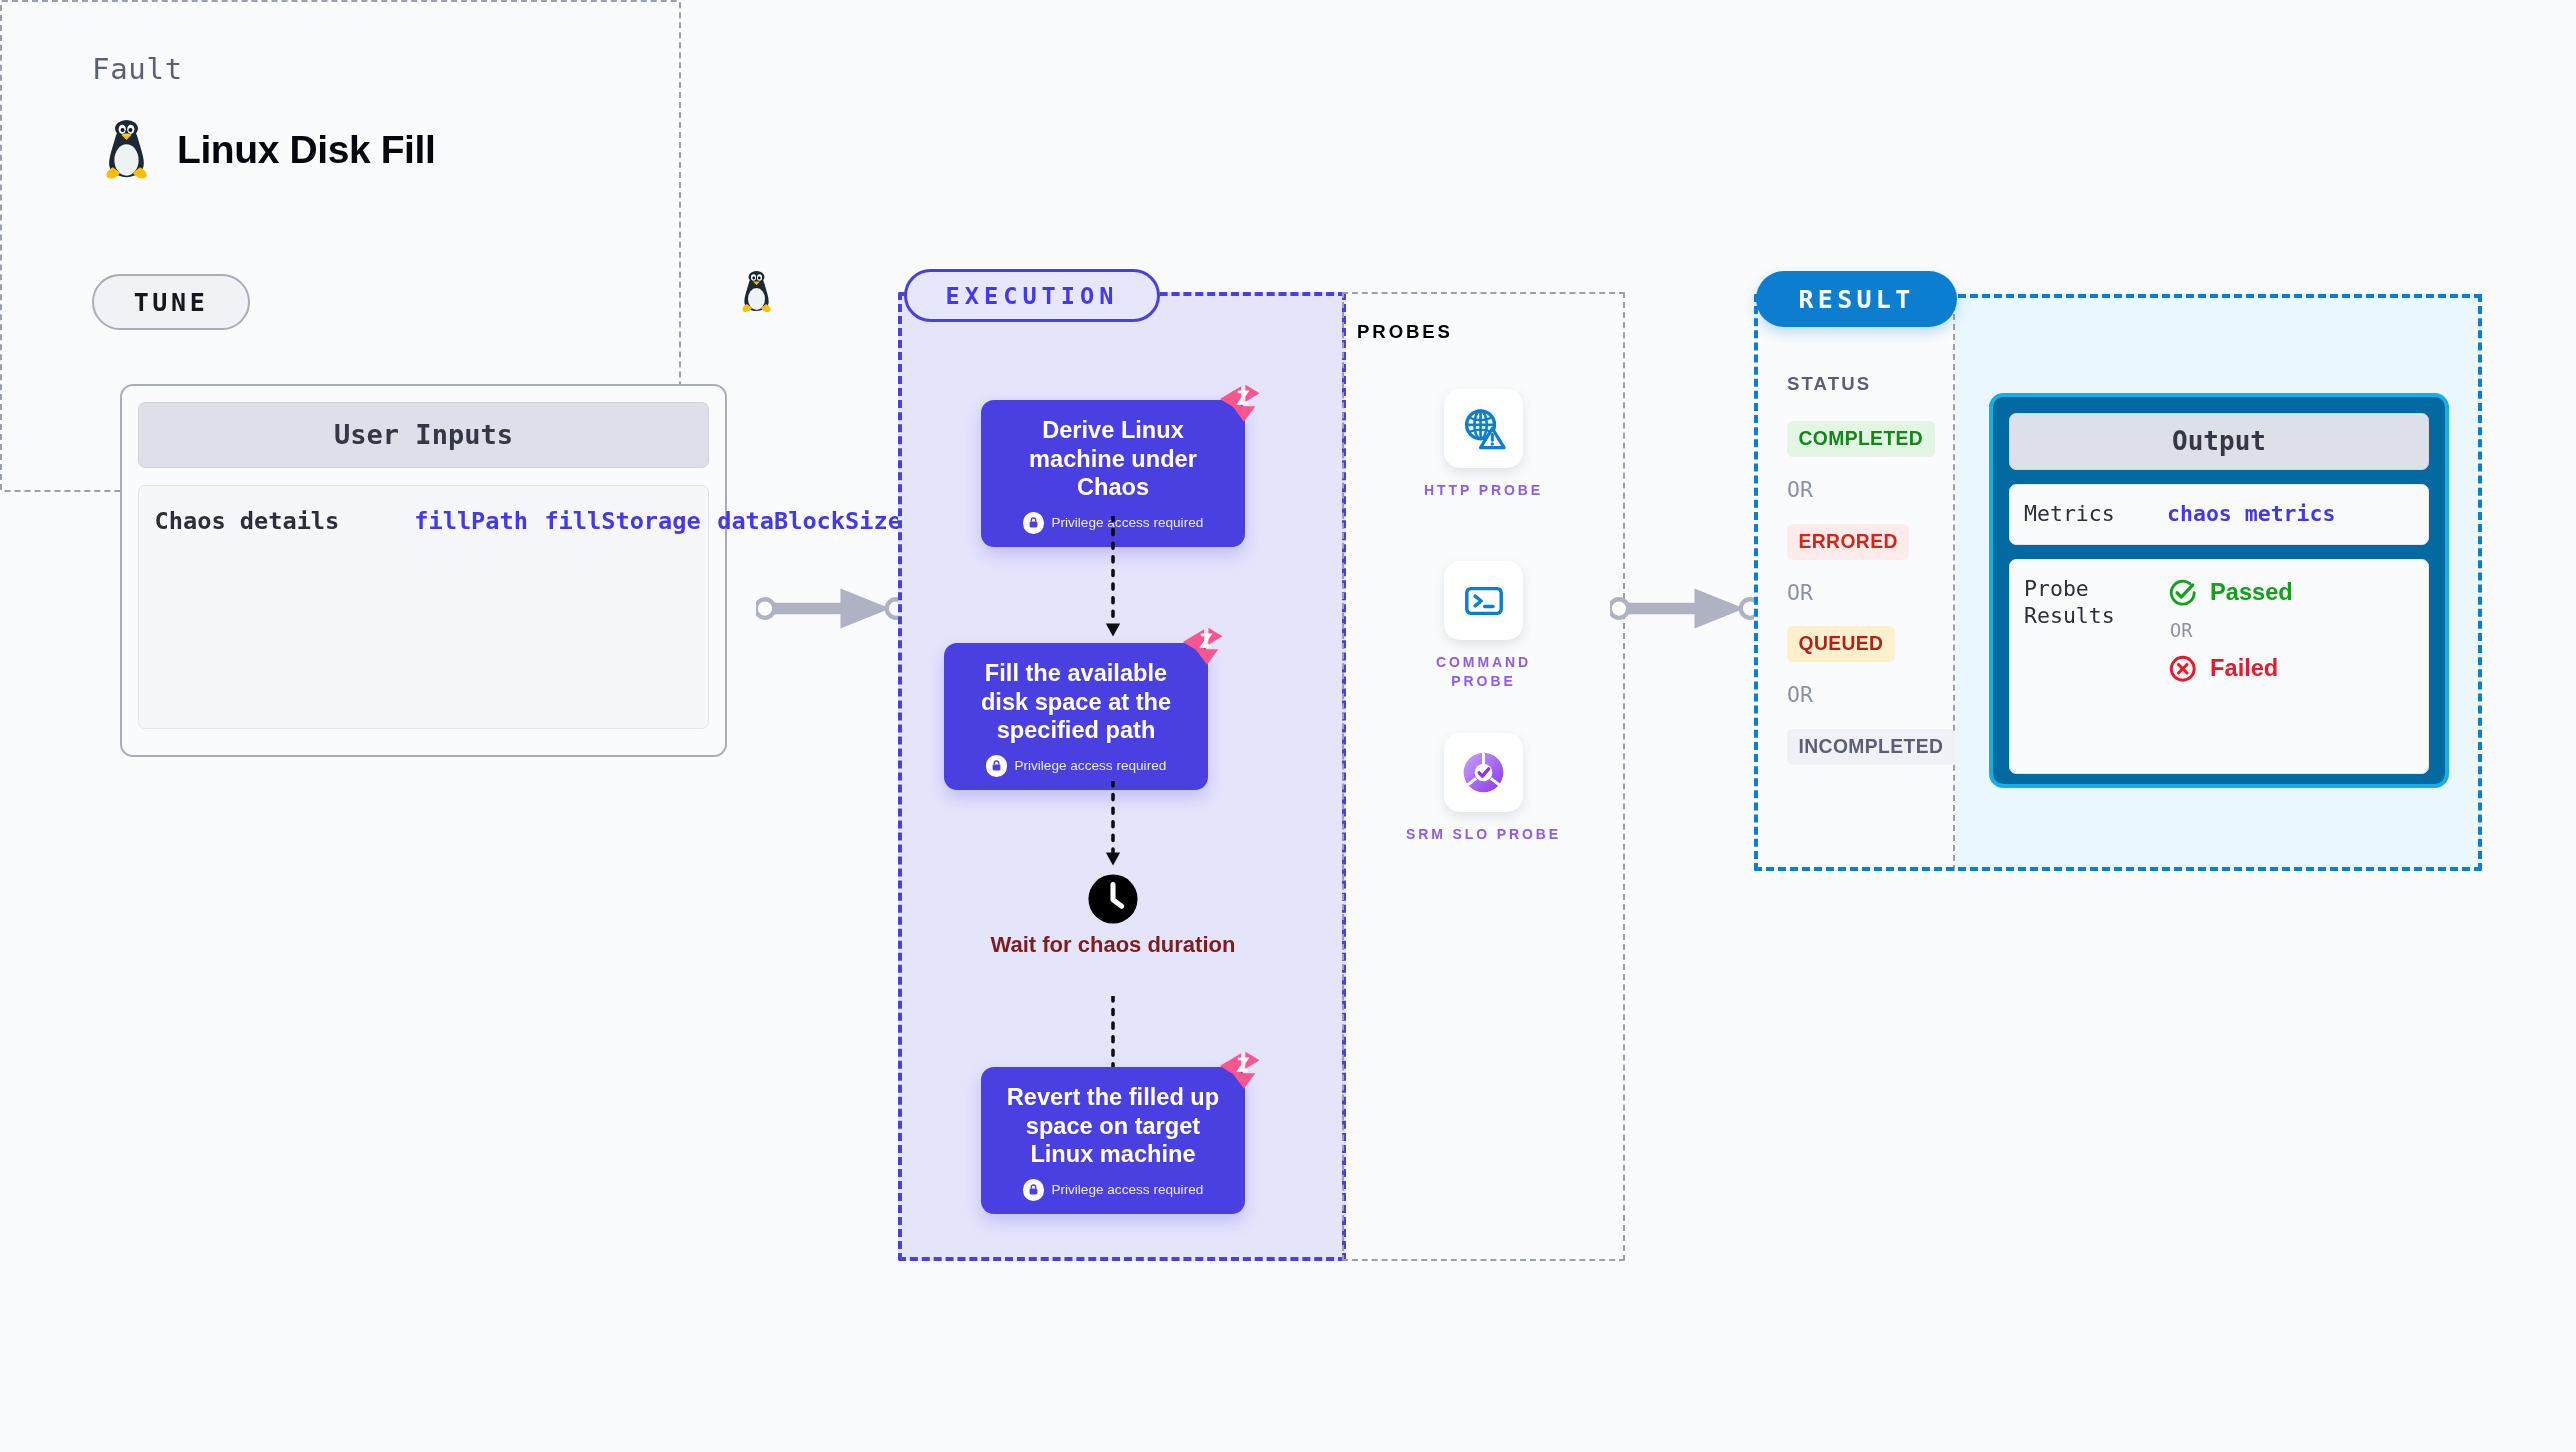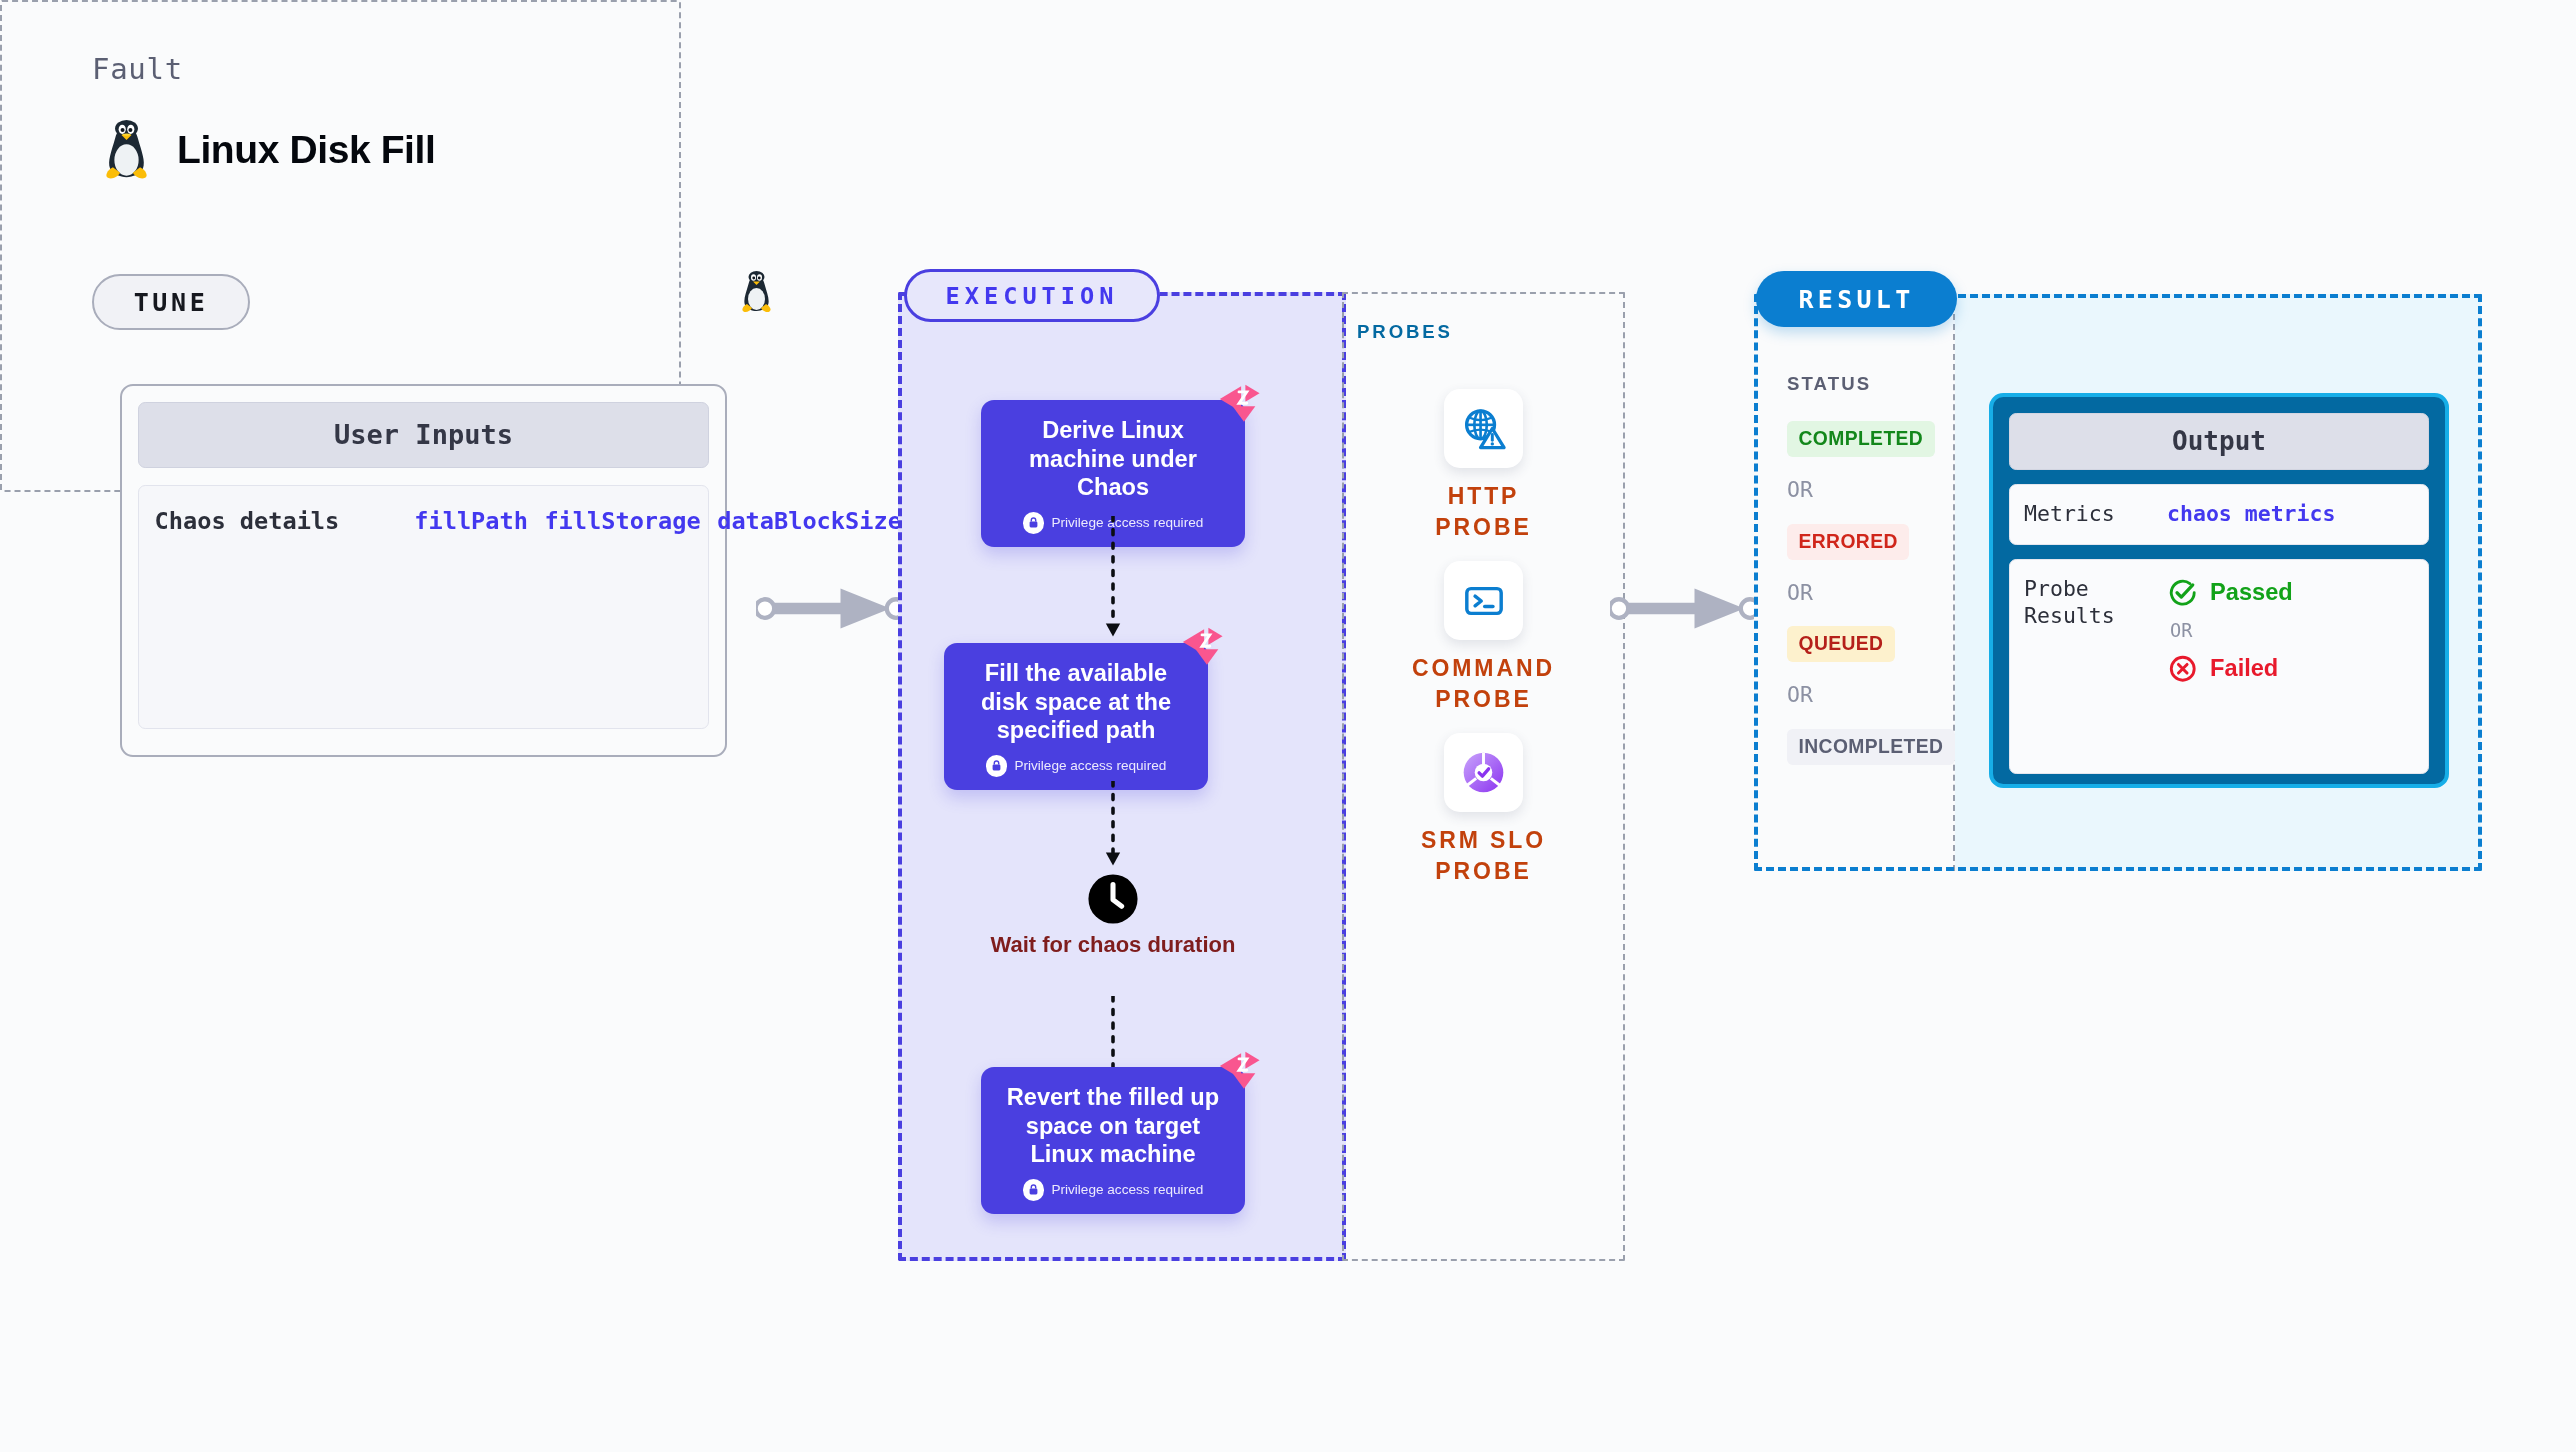--- a/index.html
+++ b/index.html
@@ -101,21 +101,21 @@
   }
   #probes-zone {
     position: absolute;
     left: 1342px; top: 292px; width: 283px; height: 969px;
     border: 2.1px dashed #9aa0ad;
     border-radius: 1.4px;
     background: transparent;
   }
   #probes-label {
     position: absolute; left: 1357px; top: 321px;
-    font-size: 18.6px; font-weight: 700; color: #0369a1; letter-spacing: 2.9px;
+    font-size: 18.6px; font-weight: 700; color: #000000; letter-spacing: 2.9px;
   }
 
   .exec-block {
     position: absolute;
     width: 264px;
     background: #4a3fe0;
     border-radius: 13px;
     box-shadow: 0 7.2px 15.8px rgba(74,63,224,.22);
     color: #ffffff;
     text-align: center;
@@ -152,22 +152,22 @@
   .probe-item {
     position: absolute; width: 165px; text-align: center; left: 1401px;
   }
   .probe-card {
     width: 79px; height: 79px; margin: 0 auto;
     background: #ffffff; border-radius: 15.8px;
     box-shadow: 0 4.3px 11.5px rgba(50,60,90,.12);
     display: flex; align-items: center; justify-content: center;
   }
   .probe-label {
-    margin-top: 13px; font-size: 23px; font-weight: 700;
-    color: #c2410c; letter-spacing: 2.9px; line-height: 1.35;
+    margin-top: 13px; font-size: 14px; font-weight: 700;
+    color: #8b5cf6; letter-spacing: 2.9px; line-height: 1.35;
   }
 
   
   #result-zone {
     position: absolute; left: 1754px; top: 294px;
     width: 728px; height: 577px;
     border: 4.3px dashed #0b7ed0;
     border-radius: 1.4px;
     background: transparent;
   }

